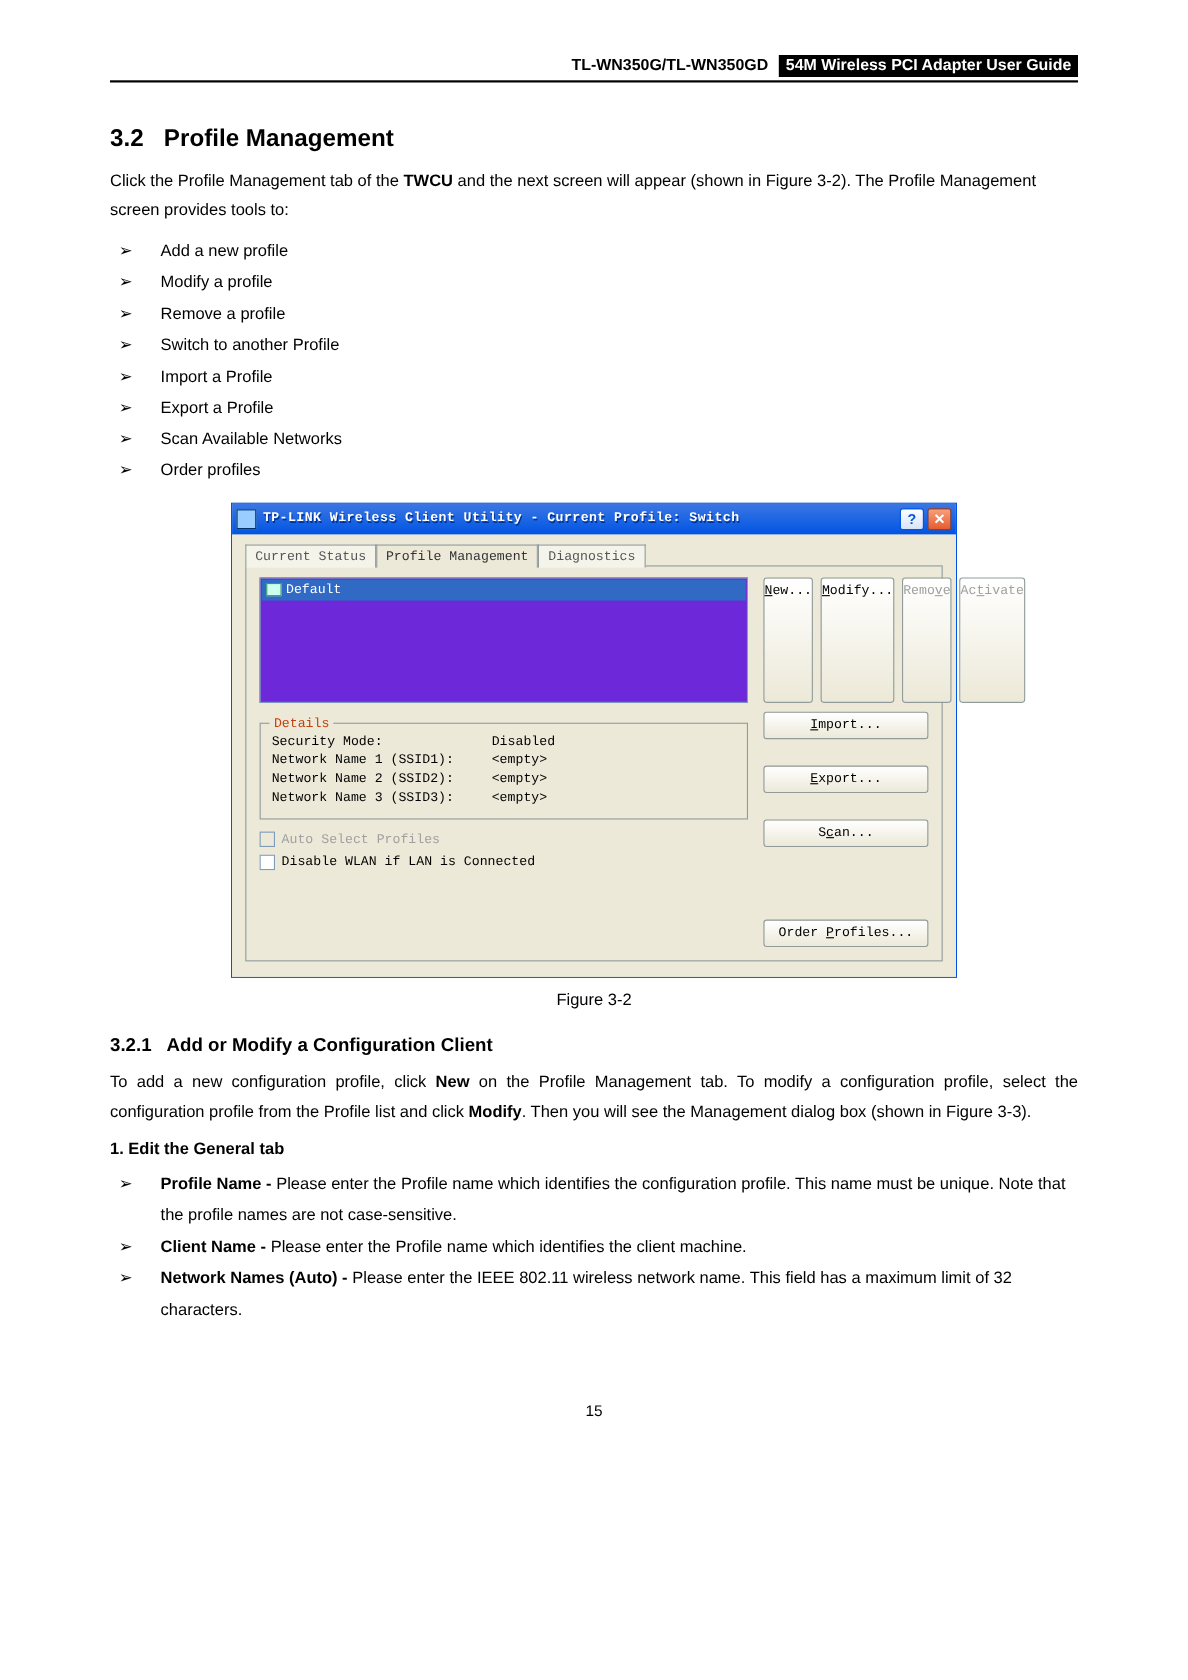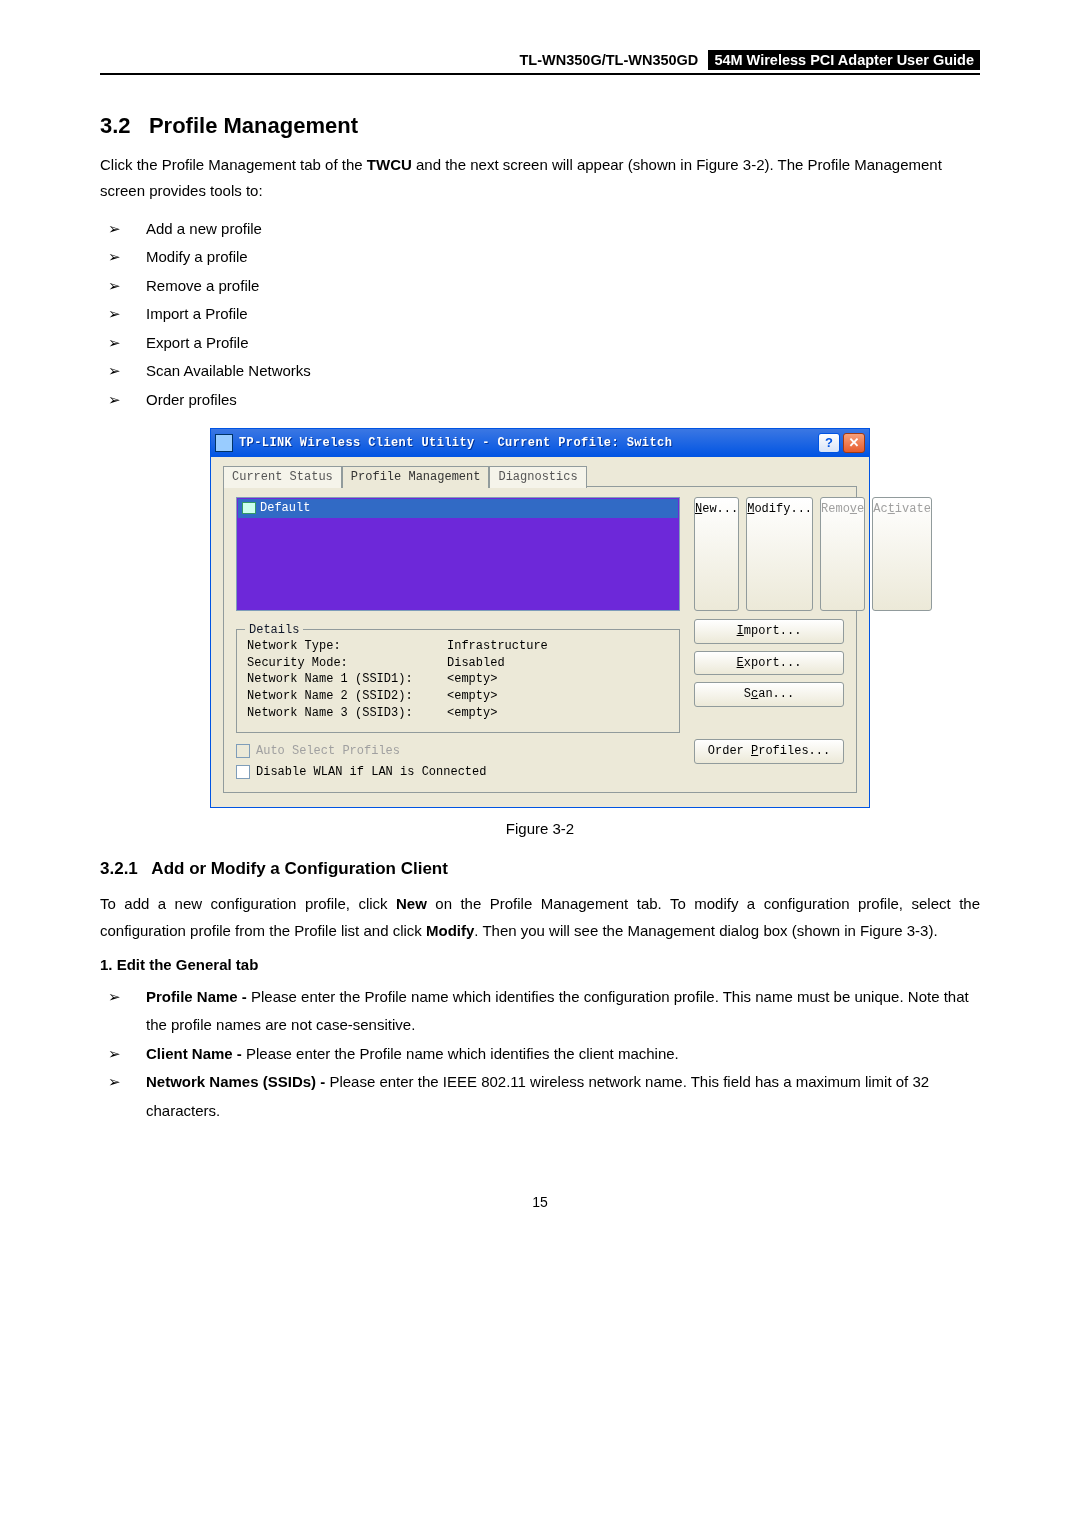--- a/index.html
+++ b/index.html
@@ -159,27 +159,27 @@
   }
   .wbtn.disabled { color:#A0A0A0; }
   .fieldset {
     border:1px solid #919B9C;
     margin-top:10px;
     padding:8px 10px 10px 10px;
     position:relative;
   }
   .fieldset .legend {
     position:absolute; top:-8px; left:8px;
-    background:#ECE9D8; padding:0 4px; color:#0f172a;text-align:right;
+    background:#ECE9D8; padding:0 4px; color:#c2410c;text-align:right;
   }
   .kv { display:flex; }
   .kv .k { width:200px; }
   .row2 { display:flex; margin-top:8px; }
   .row2 .left { flex:1; }
-  .row2 .right { width:150px; margin-left:14px; display:flex; flex-direction:column; gap:7px;}
+  .row2 .right { width:150px; margin-left:14px; display:flex; flex-direction:column; gap:24px;}
   .chkrow { margin-top:10px; display:flex; align-items:center; }
   .chk {
     width:12px; height:12px; border:1px solid #7F9DB9; background:#fff;
     margin-right:6px; display:inline-block;
   }
   .chk.disabled { background:#ECE9D8; }
   .grey { color:#A0A0A0; }
   .caption { text-align:center; margin:10px 0 18px 0; font-size:15px; }
   .pagenum { text-align:center; margin-top:68px; font-size:14px; }
 </style>
@@ -197,20 +197,21 @@
 </h2>
 
 <p class="para">
   <span>Click the Profile Management tab of the </span><span class="bold">TWCU</span><span> and the next screen will appear (shown in Figure 3-2). The Profile Management screen provides tools to:</span>
 </p>
 
 <ul class="arrow">
   <li>Add a new profile</li>
   <li>Modify a profile</li>
   <li>Remove a profile</li>
+  <li>Switch to another Profile</li>
   <li>Import a Profile</li>
   <li>Export a Profile</li>
   <li>Scan Available Networks</li>
   <li>Order profiles</li>
 </ul>
 
 <div class="dialog-wrap">
 <div class="dlg">
   <div class="titlebar">
     <span class="appicon"></span>
@@ -236,24 +237,20 @@
           <div class="wbtn"><span class="u">M</span>odify...</div>
           <div class="wbtn disabled">Remo<span class="u">v</span>e</div>
           <div class="wbtn disabled">Ac<span class="u">t</span>ivate</div>
         </div>
       </div>
 
       <div class="row2">
         <div class="left">
           <div class="fieldset">
             <span class="legend">Details</span>
-            <div class="kv">
-                  <span class="k">Network Type:</span>
-                  <span>Infrastructure</span>
-                </div>
             <div class="kv">
                   <span class="k">Security Mode:</span>
                   <span>Disabled</span>
                 </div>
             <div class="kv">
                   <span class="k">Network Name 1 (SSID1):</span>
                   <span>&lt;empty&gt;</span>
                 </div>
             <div class="kv">
                   <span class="k">Network Name 2 (SSID2):</span>
@@ -295,16 +292,16 @@
 
 <p class="para just">
   <span>To add a new configuration profile, click </span><span class="bold">New</span><span> on the Profile Management tab. To modify a configuration profile, select the configuration profile from the Profile list and click </span><span class="bold">Modify</span><span>. Then you will see the Management dialog box (shown in Figure 3-3).</span>
 </p>
 
 <div class="olhead">1.   Edit the General tab</div>
 
 <ul class="arrow">
   <li><span class="bold">Profile Name - </span><span>Please enter the Profile name which identifies the configuration profile. This name must be unique. Note that the profile names are not case-sensitive.</span></li>
   <li><span class="bold">Client Name - </span><span>Please enter the Profile name which identifies the client machine.</span></li>
-  <li><span class="bold">Network Names (SSIDs) - </span><span>Please enter the IEEE 802.11 wireless network name. This field has a maximum limit of 32 characters.</span></li>
+  <li><span class="bold">Network Names (Auto) - </span><span>Please enter the IEEE 802.11 wireless network name. This field has a maximum limit of 32 characters.</span></li>
 </ul>
 
 <div class="pagenum">15</div>
 
 </body></html>

